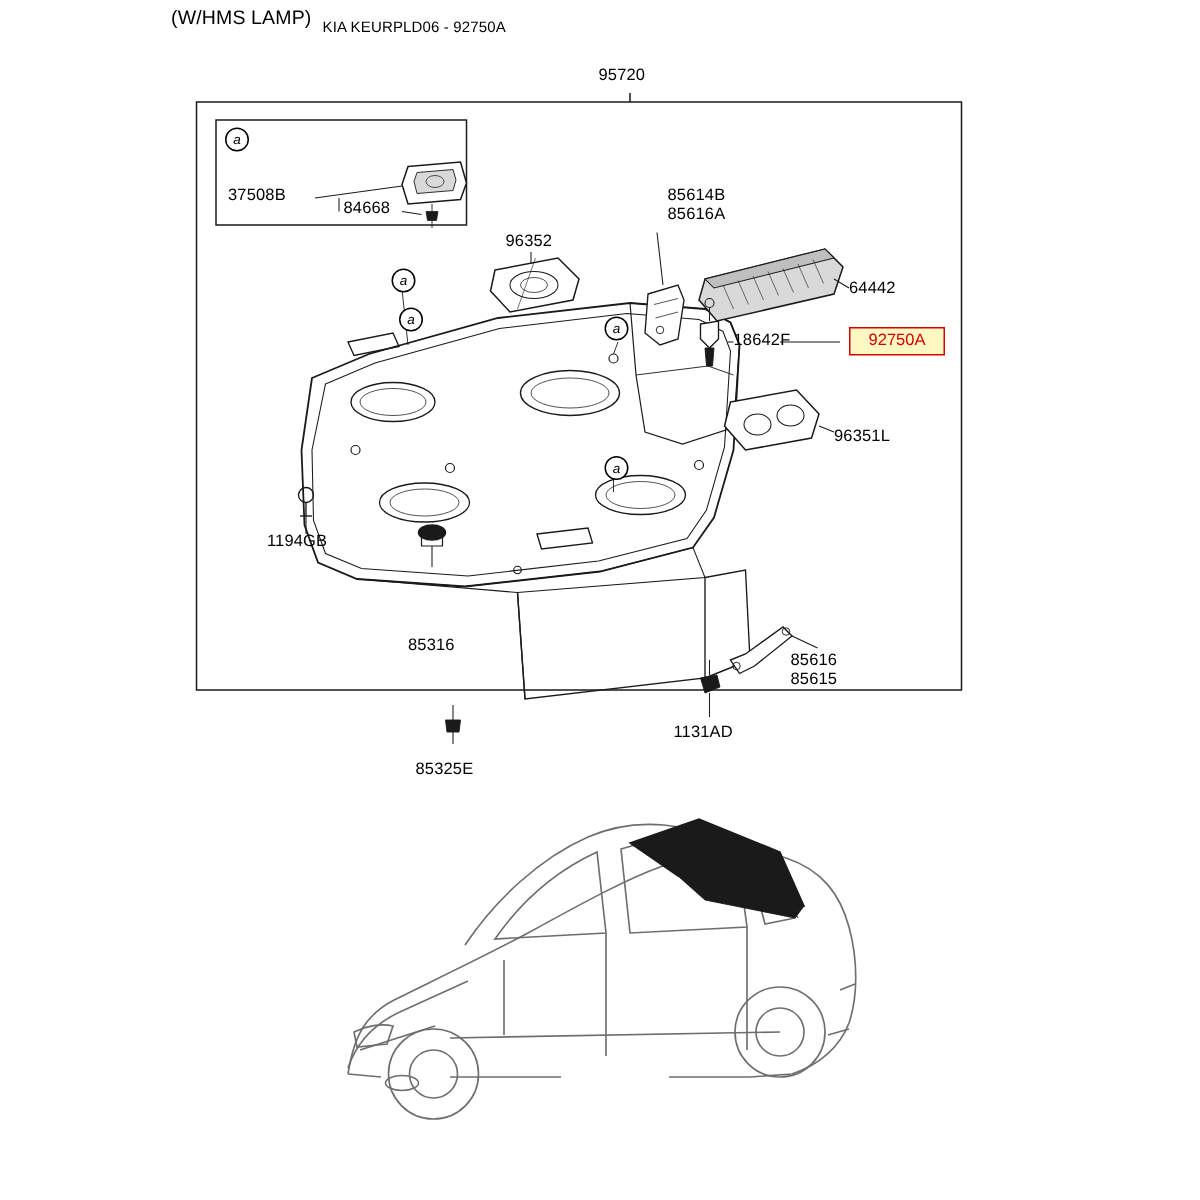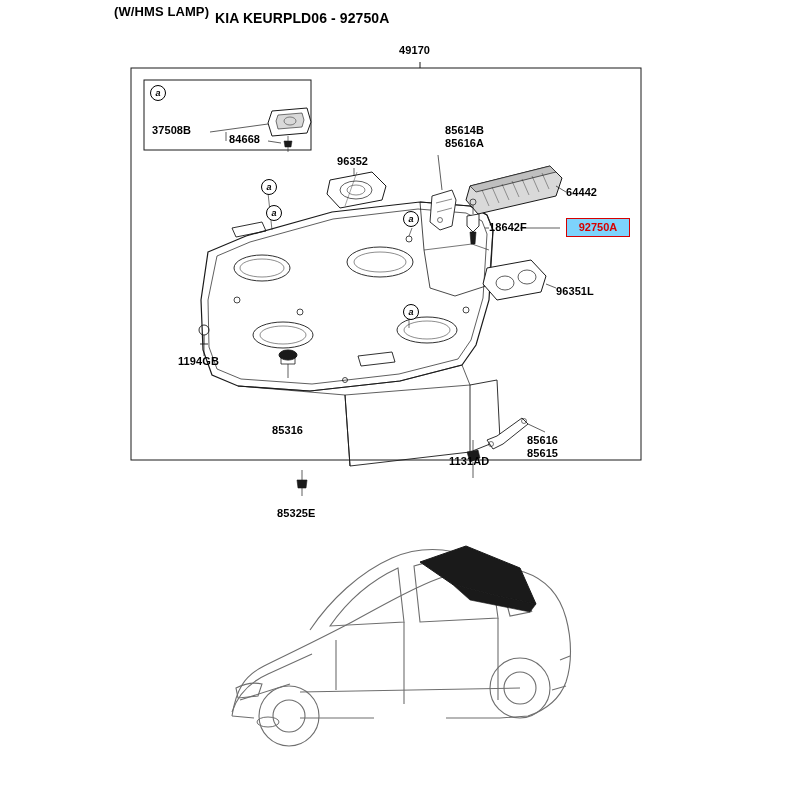--- a/index.html
+++ b/index.html
@@ -13,50 +13,49 @@
     font-family: "Liberation Sans", sans-serif;
     color: #000000;
     position: relative;
     overflow: hidden;
   }
   #stage {
     position: absolute;
     left: 0; top: 0;
     width: 800px;
     height: 620px;
-    font-weight: bold;
   }
   .lbl {
     position: absolute;
     font-size: 11px;
     line-height: 13px;
     white-space: pre;
     color: #000;
     letter-spacing: 0.1px;
   }
   .lbl.big {
     font-size: 13px;
   }
   .lbl.sub {
-    font-size: 14px;
+    font-size: 10px;
   }
   .callout-box {
     position: absolute;
     border: 1px solid #000;
     background: #ffffff;
     font-size: 11px;
     line-height: 15px;
     text-align: center;
     padding: 1px 4px;
     white-space: pre;
   }
   .callout-box.highlight {
     border: 1px solid #d60000;
     color: #d60000;
-    background: #7dd3fc;
+    background: #fef9c3;
   }
   .circ-a {
     position: absolute;
     width: 14px;
     height: 14px;
     border: 1px solid #000;
     border-radius: 50%;
     font-size: 9px;
     line-height: 14px;
     text-align: center;
@@ -248,21 +247,21 @@
       <ellipse cx="268" cy="722" rx="11" ry="5" fill="none" stroke="#6e6e6e" stroke-width="1"></ellipse>
     </g>
   </svg>
 
   <div class="circ-a" style="left:150px; top:85px;">a</div>
   <div class="circ-a" style="left:261px; top:179px;">a</div>
   <div class="circ-a" style="left:266px; top:205px;">a</div>
   <div class="circ-a" style="left:403px; top:211px;">a</div>
   <div class="circ-a" style="left:403px; top:304px;">a</div>
 
-  <div class="lbl" style="left:399px; top:44px;">49170</div>
+  <div class="lbl" style="left:399px; top:44px;">95720</div>
 
   <div class="lbl" style="left:152px; top:124px;">37508B</div>
   <div class="lbl" style="left:229px; top:133px;">84668</div>
 
   <div class="lbl" style="left:337px; top:155px;text-align:center;">96352</div>
 
   <div class="lbl" style="left:413px; top:124px;margin-left:32px;">85614B
 85616A</div>
 
   <div class="lbl" style="left:566px; top:186px;">64442</div>
@@ -272,18 +271,18 @@
   <div class="callout-box highlight" style="left:566px; top:218px; width:54px;">92750A</div>
 
   <div class="lbl" style="left:556px; top:285px;">96351L</div>
 
   <div class="lbl" style="left:178px; top:355px;">1194GB</div>
 
   <div class="lbl" style="left:272px; top:382px;margin-top:42px;">85316</div>
 
   <div class="lbl" style="left:277px; top:507px;">85325E</div>
 
-  <div class="lbl" style="left:449px; top:455px;">1131AD</div>
+  <div class="lbl" style="left:449px; top:482px;">1131AD</div>
 
   <div class="lbl" style="left:527px; top:434px;">85616
 85615</div>
 
 </div>
 
 </body></html>

